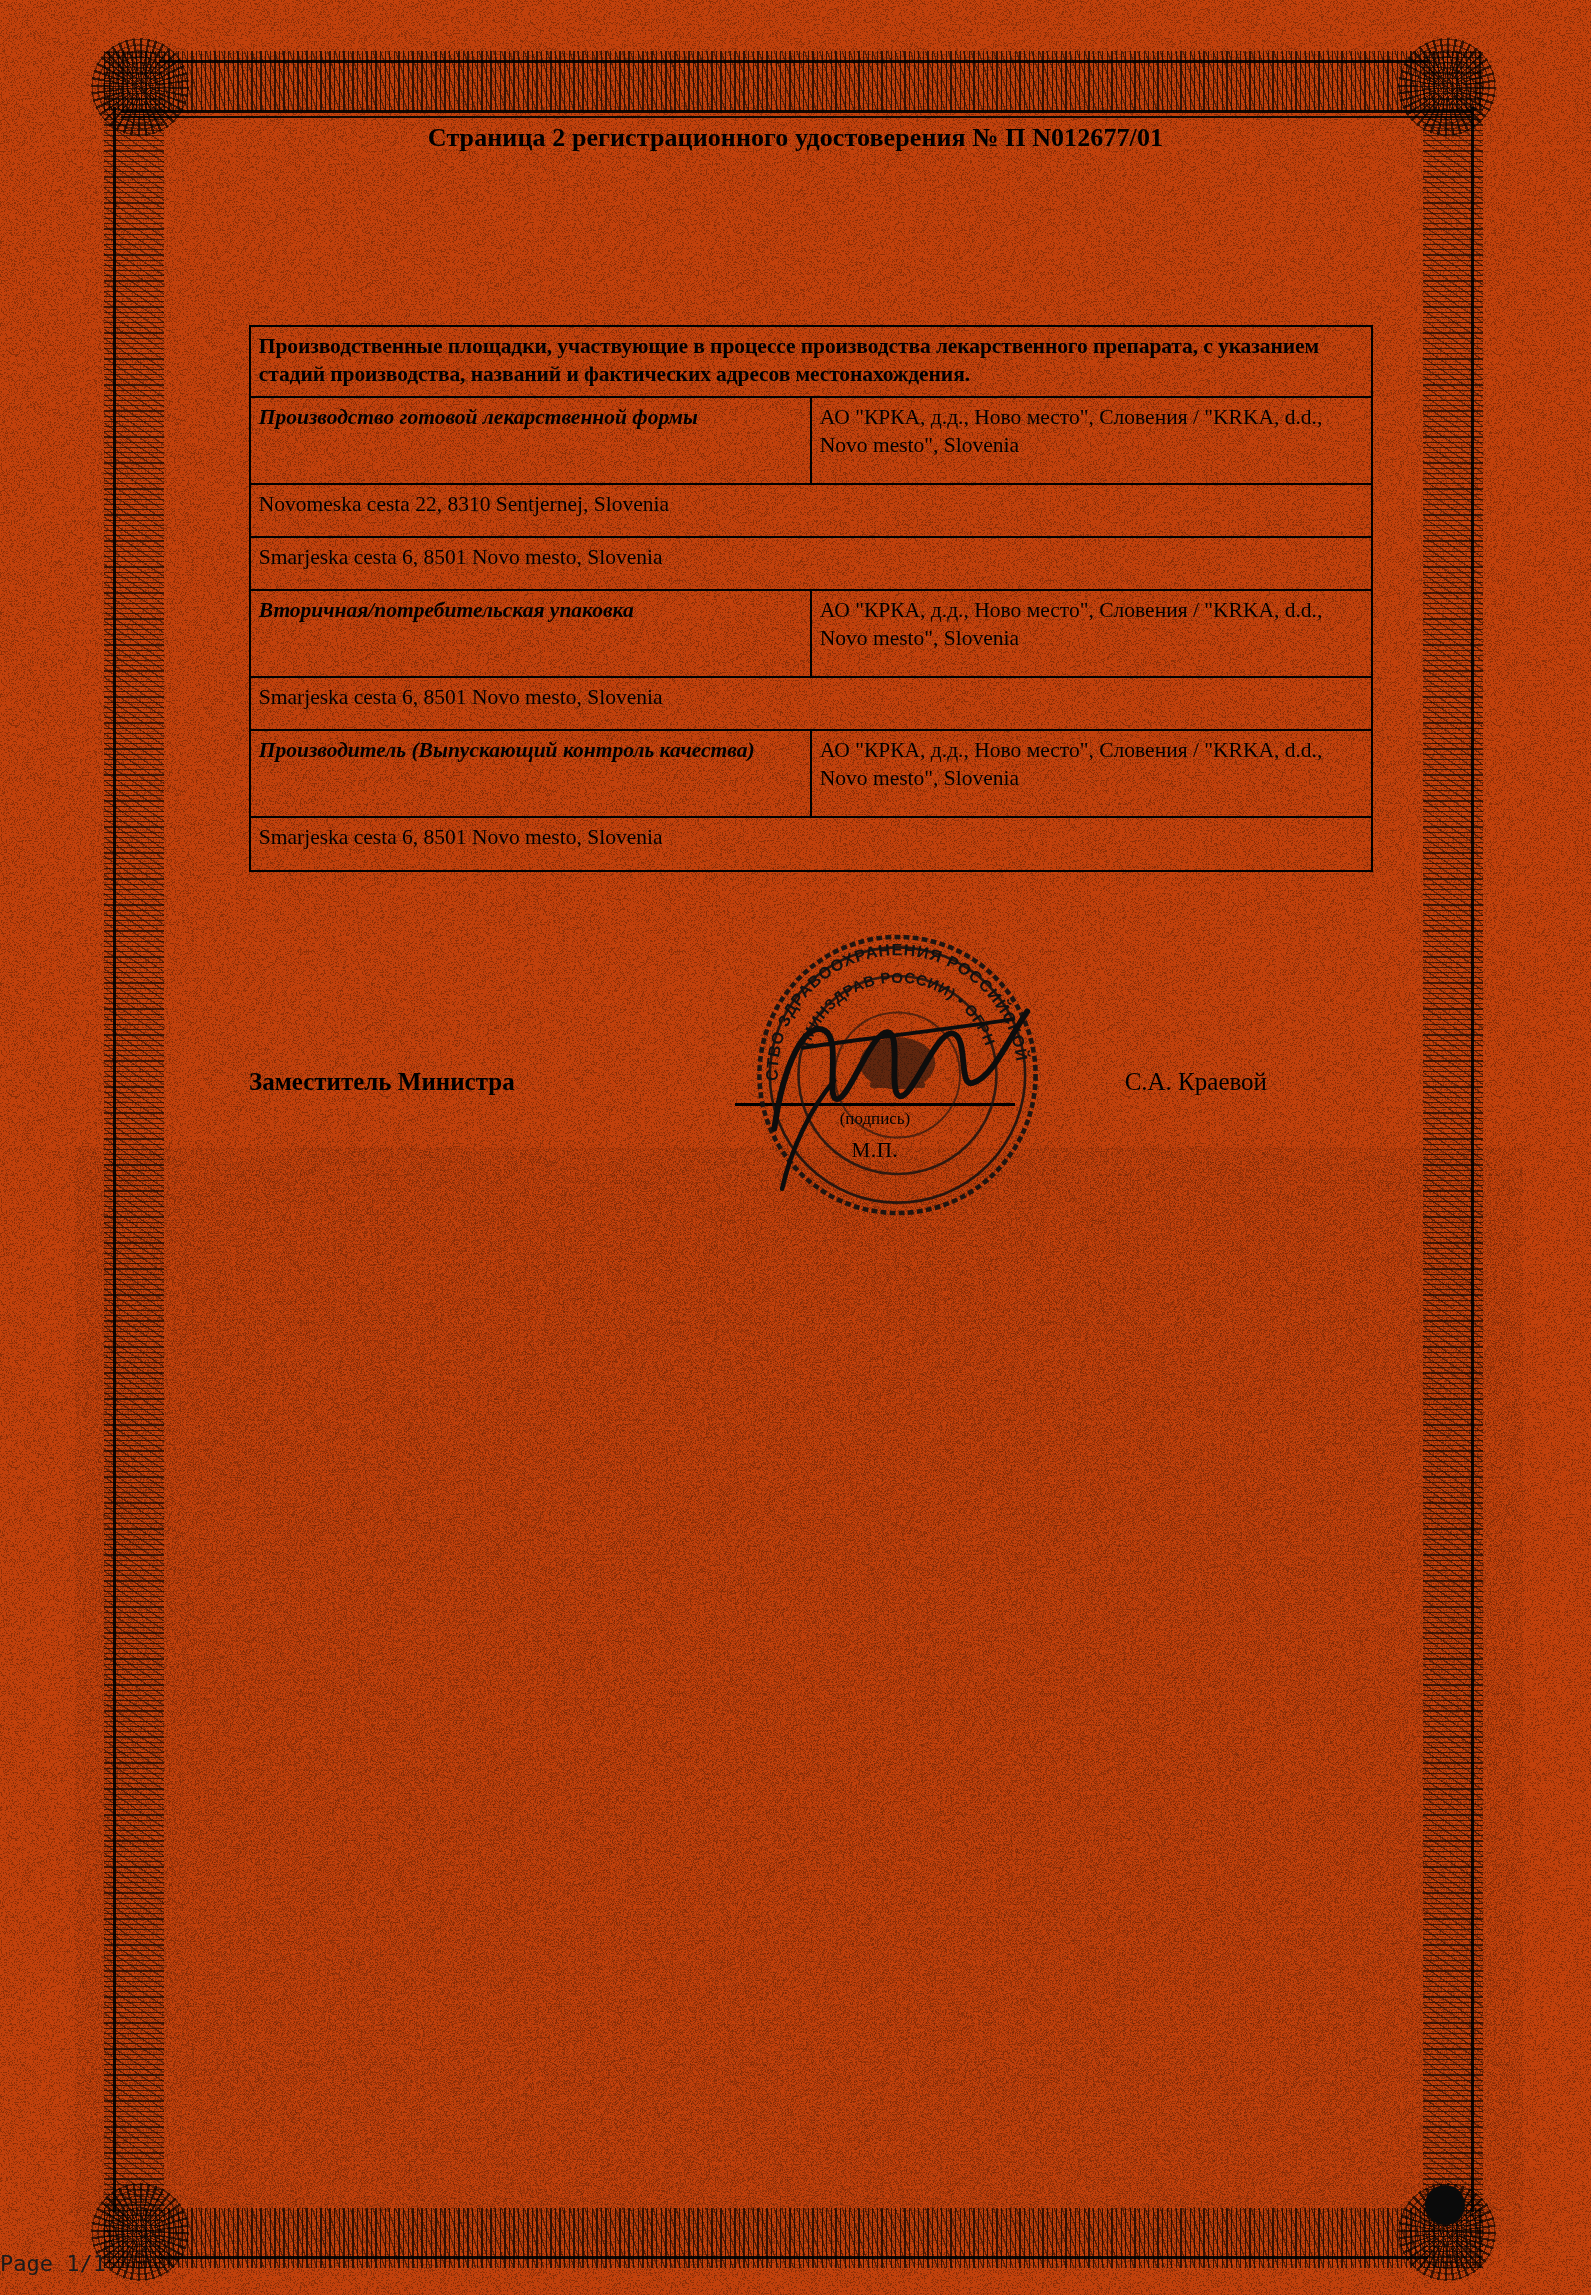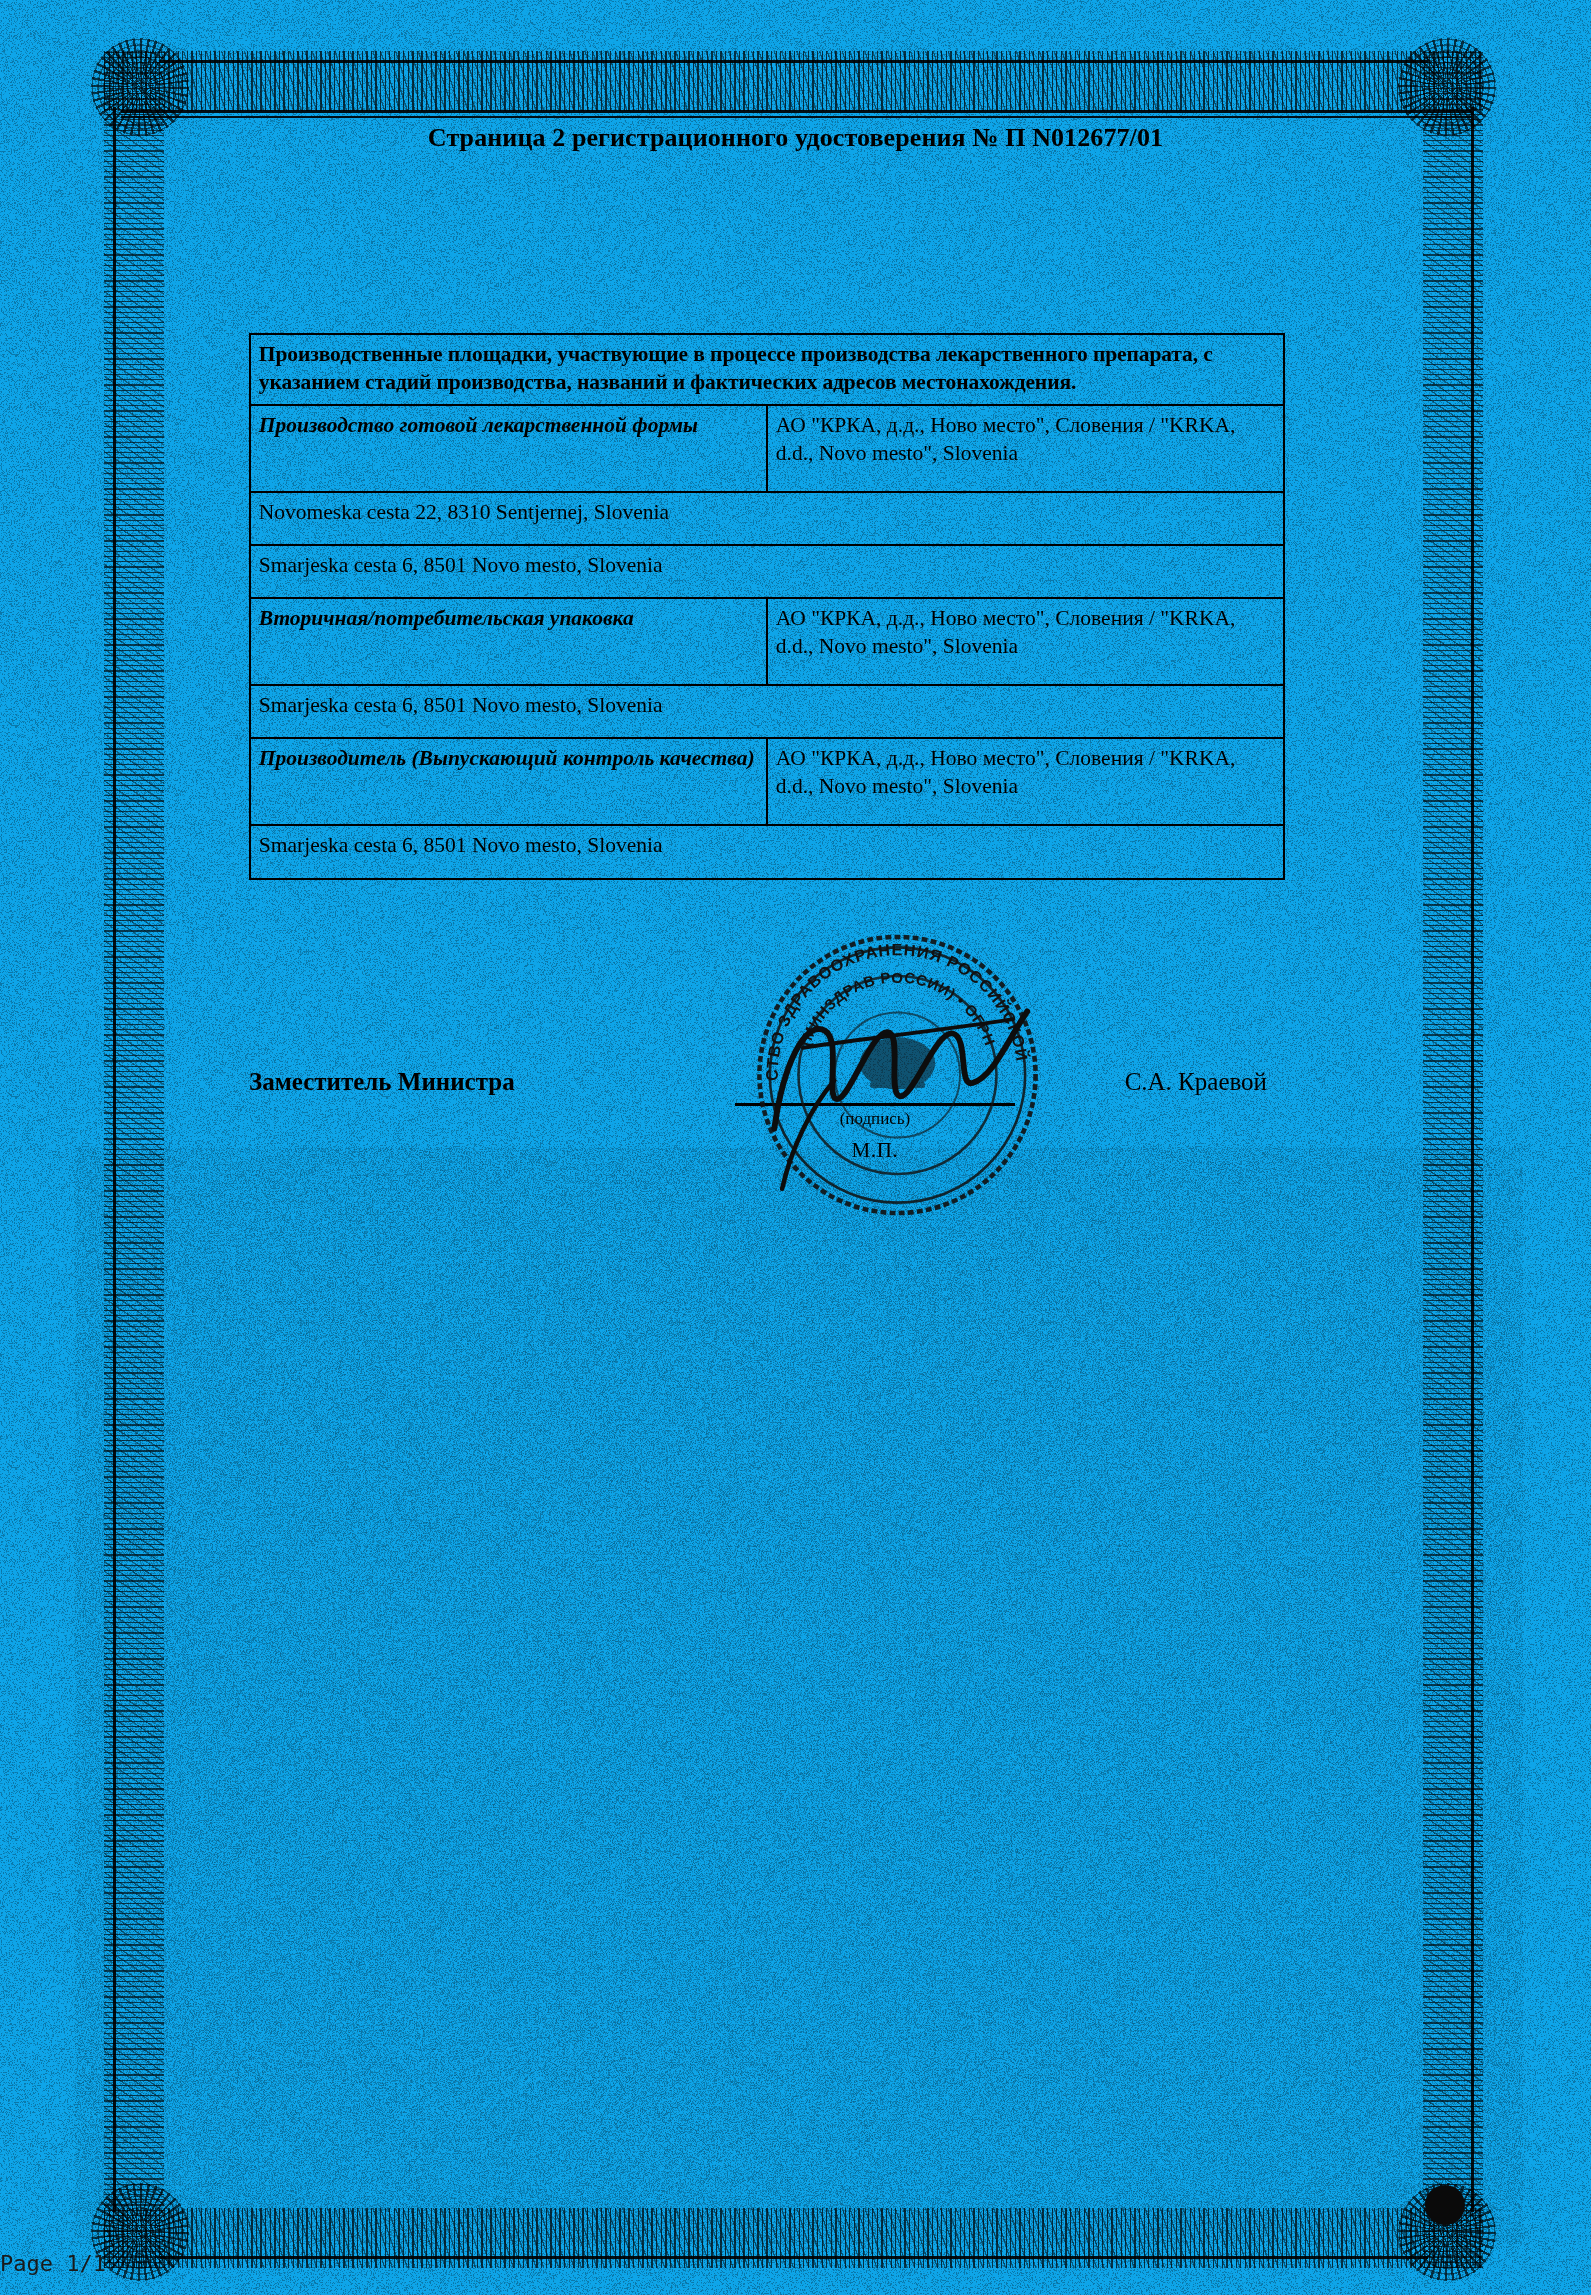--- a/index.html
+++ b/index.html
@@ -11,21 +11,21 @@
   body {
     font-family: "Liberation Serif", "DejaVu Serif", serif;
     color: #000000;
   }
 
   
   #page {
     position: relative;
     width: 1592px;
     height: 2295px;
-    background: #0ea5e9;
+    background: #c2410c;
     overflow: hidden;
   }
 
   
   .speckle {
     position: absolute;
     inset: 0;
     pointer-events: none;
     opacity: .55;
   }
@@ -122,24 +122,23 @@
     white-space: nowrap;
   }
   #header-rule-a { left: 121px; top: 110px; width: 1350px; height: 3.3px; }
   #header-rule-b { left: 121px; top: 116px; width: 1350px; height: 2px; }
 
   
   #sites-table {
     position: absolute;
     left: 249px;
     top: 325px;
-    width: 1036px;
+    width: 1124px;
     border-collapse: collapse;
     table-layout: fixed;
-    margin-top: 8px;
   }
   #sites-table td {
     border: 2px solid #000;
     padding: 5.9px 7.8px 7.2px 7.8px;
     vertical-align: top;
     font-size: 21.5px;
     line-height: 1.30;
   }
   td.tbl-caption {
     font-weight: 700;

